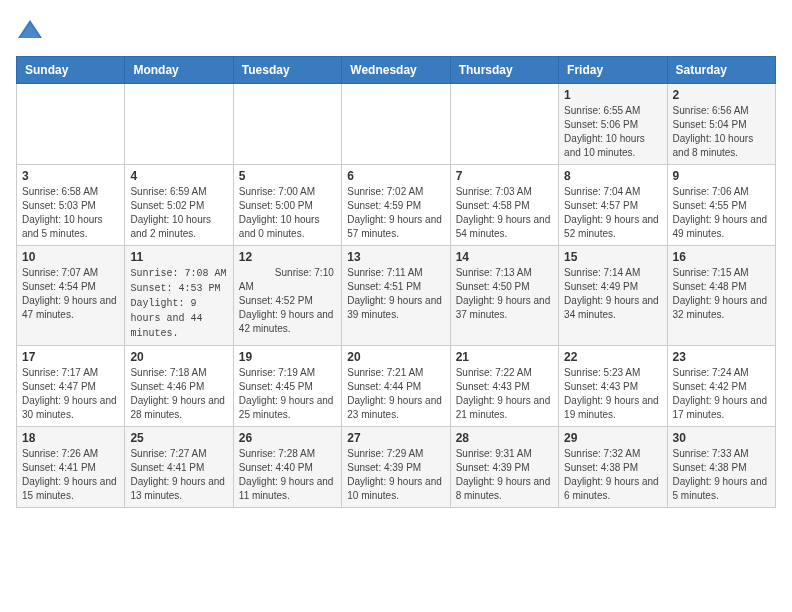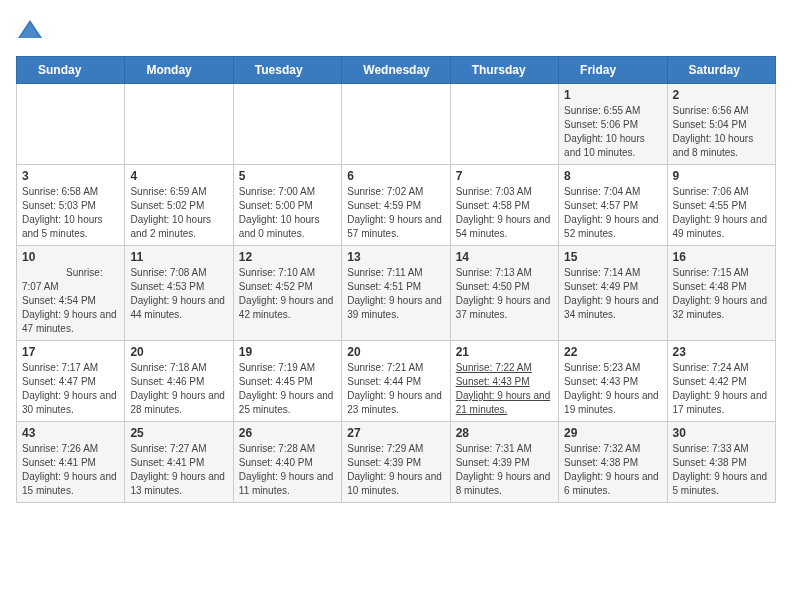--- a/index.html
+++ b/index.html
@@ -47,21 +47,21 @@
     table {
       width: 100%;
       border-collapse: collapse;
       table-layout: fixed;
     }
     thead tr th {
       background: #3a7abf;
       color: #fff;
       font-size: 12px;
       font-weight: bold;
-      padding: 6px 21px;
+      padding: 6px 8px;
       text-align: left;
       border: 1px solid #2e6aaa;
     }
     tbody tr {
       background: #fff;
     }
     tbody tr:nth-child(odd) {
       background: #f5f5f5;
     }
     tbody tr td {
@@ -150,27 +150,27 @@
 Sunset: 4:58 PM
 Daylight: 9 hours and 54 minutes.</span></td>
         <td><span class="day-number">8</span><span class="day-info" style="white-space: pre-line;">Sunrise: 7:04 AM
 Sunset: 4:57 PM
 Daylight: 9 hours and 52 minutes.</span></td>
         <td><span class="day-number">9</span><span class="day-info" style="white-space: pre-line;">Sunrise: 7:06 AM
 Sunset: 4:55 PM
 Daylight: 9 hours and 49 minutes.</span></td>
       </tr>
       <tr>
-        <td><span class="day-number">10</span><span class="day-info" style="white-space: pre-line; margin-left: 44px;">Sunrise: 7:07 AM
+        <td><span class="day-number">10</span><span class="day-info" style="white-space: pre-line;">Sunrise: 7:07 AM
 Sunset: 4:54 PM
 Daylight: 9 hours and 47 minutes.</span></td>
-        <td><span class="day-number">11</span><span class="day-info" style="white-space: pre-line;">Sunrise: 7:08 AM
+        <td><span class="day-number">11</span><span class="day-info" style="white-space: pre-line; font-family: Liberation Mono, monospace;">Sunrise: 7:08 AM
 Sunset: 4:53 PM
 Daylight: 9 hours and 44 minutes.</span></td>
-        <td><span class="day-number">12</span><span class="day-info" style="white-space: pre-line;">Sunrise: 7:10 AM
+        <td><span class="day-number">12</span><span class="day-info" style="white-space: pre-line; margin-left: 36px;">Sunrise: 7:10 AM
 Sunset: 4:52 PM
 Daylight: 9 hours and 42 minutes.</span></td>
         <td><span class="day-number">13</span><span class="day-info" style="white-space: pre-line;">Sunrise: 7:11 AM
 Sunset: 4:51 PM
 Daylight: 9 hours and 39 minutes.</span></td>
         <td><span class="day-number">14</span><span class="day-info" style="white-space: pre-line; text-align: right;">Sunrise: 7:13 AM
 Sunset: 4:50 PM
 Daylight: 9 hours and 37 minutes.</span></td>
         <td><span class="day-number">15</span><span class="day-info" style="white-space: pre-line;">Sunrise: 7:14 AM
 Sunset: 4:49 PM
@@ -185,44 +185,44 @@
 Daylight: 9 hours and 30 minutes.</span></td>
         <td><span class="day-number">20</span><span class="day-info" style="white-space: pre-line;">Sunrise: 7:18 AM
 Sunset: 4:46 PM
 Daylight: 9 hours and 28 minutes.</span></td>
         <td><span class="day-number">19</span><span class="day-info" style="white-space: pre-line;">Sunrise: 7:19 AM
 Sunset: 4:45 PM
 Daylight: 9 hours and 25 minutes.</span></td>
         <td><span class="day-number">20</span><span class="day-info" style="white-space: pre-line;">Sunrise: 7:21 AM
 Sunset: 4:44 PM
 Daylight: 9 hours and 23 minutes.</span></td>
-        <td><span class="day-number">21</span><span class="day-info" style="white-space: pre-line; text-decoration: underline;">Sunrise: 7:22 AM
+        <td><span class="day-number">21</span><span class="day-info" style="white-space: pre-line;">Sunrise: 7:22 AM
 Sunset: 4:43 PM
 Daylight: 9 hours and 21 minutes.</span></td>
         <td><span class="day-number">22</span><span class="day-info" style="white-space: pre-line;">Sunrise: 5:23 AM
 Sunset: 4:43 PM
 Daylight: 9 hours and 19 minutes.</span></td>
         <td><span class="day-number">23</span><span class="day-info" style="white-space: pre-line;">Sunrise: 7:24 AM
 Sunset: 4:42 PM
 Daylight: 9 hours and 17 minutes.</span></td>
       </tr>
       <tr>
-        <td><span class="day-number">43</span><span class="day-info" style="white-space: pre-line;">Sunrise: 7:26 AM
+        <td><span class="day-number">18</span><span class="day-info" style="white-space: pre-line;">Sunrise: 7:26 AM
 Sunset: 4:41 PM
 Daylight: 9 hours and 15 minutes.</span></td>
         <td><span class="day-number">25</span><span class="day-info" style="white-space: pre-line;">Sunrise: 7:27 AM
 Sunset: 4:41 PM
 Daylight: 9 hours and 13 minutes.</span></td>
         <td><span class="day-number">26</span><span class="day-info" style="white-space: pre-line; text-align: right;">Sunrise: 7:28 AM
 Sunset: 4:40 PM
 Daylight: 9 hours and 11 minutes.</span></td>
         <td><span class="day-number">27</span><span class="day-info" style="white-space: pre-line;">Sunrise: 7:29 AM
 Sunset: 4:39 PM
 Daylight: 9 hours and 10 minutes.</span></td>
-        <td><span class="day-number">28</span><span class="day-info" style="white-space: pre-line;">Sunrise: 7:31 AM
+        <td><span class="day-number">28</span><span class="day-info" style="white-space: pre-line;">Sunrise: 9:31 AM
 Sunset: 4:39 PM
 Daylight: 9 hours and 8 minutes.</span></td>
         <td><span class="day-number">29</span><span class="day-info" style="white-space: pre-line; margin-top: 24px;">Sunrise: 7:32 AM
 Sunset: 4:38 PM
 Daylight: 9 hours and 6 minutes.</span></td>
         <td><span class="day-number">30</span><span class="day-info" style="white-space: pre-line;">Sunrise: 7:33 AM
 Sunset: 4:38 PM
 Daylight: 9 hours and 5 minutes.</span></td>
       </tr>
     </tbody>

